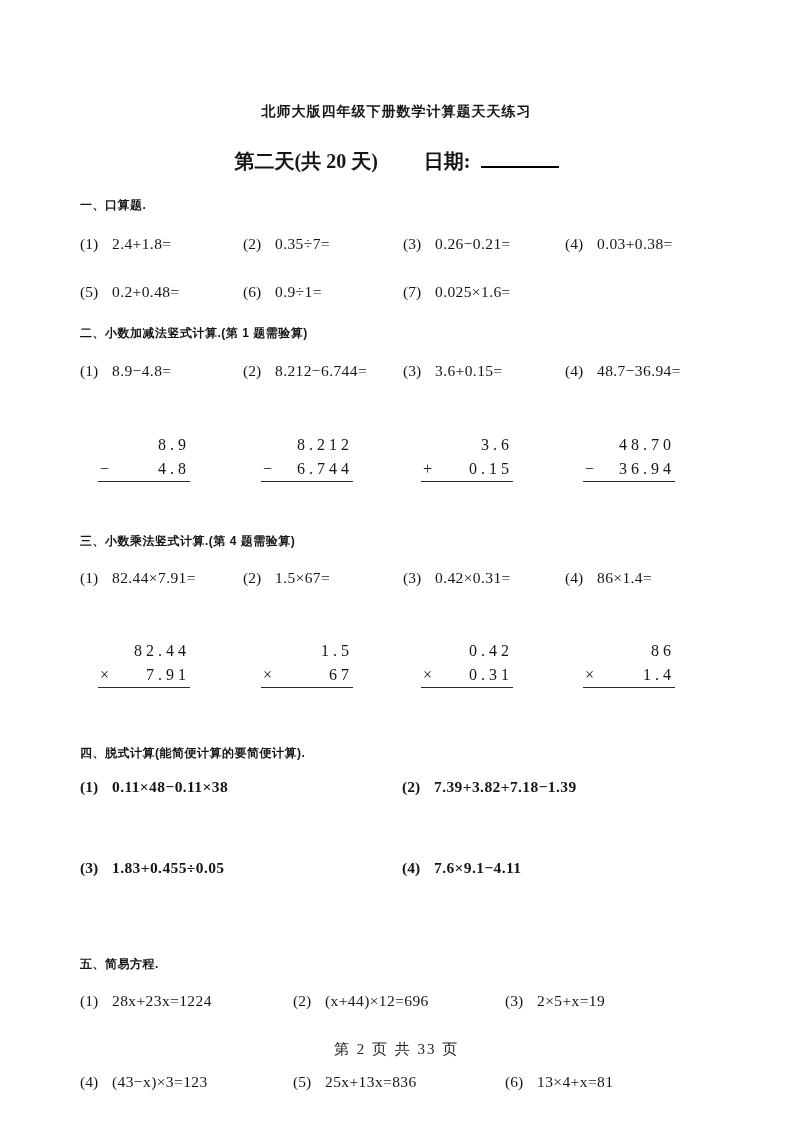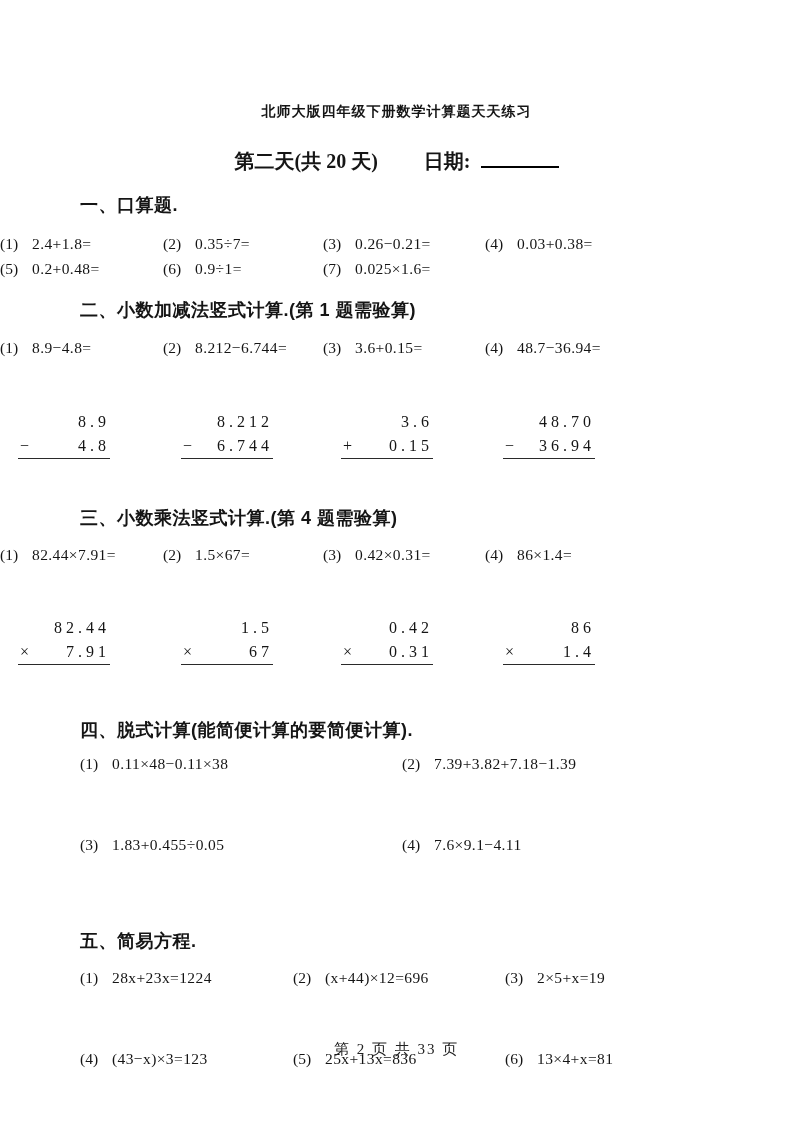--- a/index.html
+++ b/index.html
@@ -29,29 +29,30 @@
   .date-blank{
     display:inline-block;
     width:78px;height:1em;
     margin-left:10px;
     border-bottom:2px solid #000;
     vertical-align:baseline;
   }
   
   .sec-heading{
     margin:0 0 0 80px;
-    font-size:18px;line-height:21px;
+    font-size:12px;line-height:21px;
     font-weight:bold;
     font-family:"Liberation Sans","DejaVu Sans",sans-serif;
     letter-spacing:0.5px;
   }
   .grid4{
     display:grid;
     grid-template-columns:163px 160px 162px 1fr;
-    row-gap:4px;
+    padding-left:80px;
+    row-gap:27px;
   }
   .grid2{
     display:grid;
     grid-template-columns:322px 1fr;
     padding-left:80px;
     row-gap:60px;
   }
   .grid3{
     display:grid;
     grid-template-columns:213px 212px 1fr;
@@ -80,21 +81,21 @@
   
   .mt-title-s1{margin-top:22px;}
   .s1-grid{margin-top:17px;}
   .s2-head{margin-top:21px;}
   .s2-probs{margin-top:16px;}
   .s2-vrow{margin-top:9px;}
   .s3-head{margin-top:49px;}
   .s3-probs{margin-top:15px;}
   .s3-vrow{margin-top:8px;}
   .s4-head{margin-top:55px;}
-  .s4-grid{margin-top:12px;}
+  .s4-grid{margin-top:12px;font-weight:bold;}
   .s5-head{margin-top:76px;}
   .s5-grid{margin-top:15px;}
   
   .footer{
     position:absolute;
     left:0;top:1040px;width:100%;
     text-align:center;
     font-size:15px;
     letter-spacing:2px;
     color:#222;

